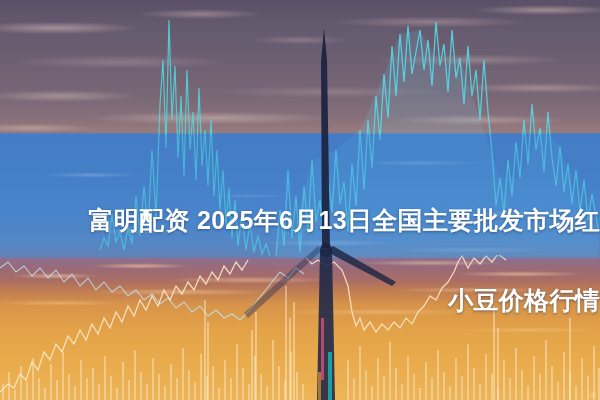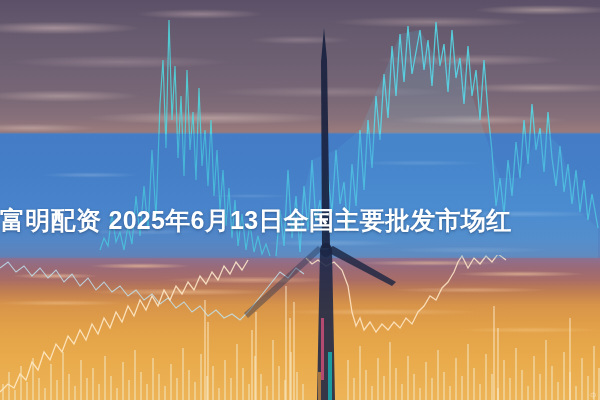--- a/index.html
+++ b/index.html
@@ -104,21 +104,21 @@
   .chart-svg { position: absolute; left:0; top:0; }
 
   
   .turbine { position: absolute; left:0; top:0; }
 
   
   .headline {
     position: absolute;
     left: 0; top: 160px;
     width: 600px;
-    text-align: left;
+    text-align: right;
     color: #ffffff;
     font-size: 25px;
     font-weight: bold;
     line-height: 40px;
     letter-spacing: .3px;
     text-shadow: 0 1px 3px rgba(20,50,90,.55);
     white-space: pre-line;
   }
   .hl-line { display: block; }
 
@@ -254,16 +254,17 @@
 
     <polygon points="320,250 332,250 335,400 317,400" fill="#1d2747" opacity=".88"></polygon>
 
     <rect x="321" y="318" width="3" height="62" fill="#e0527e" opacity=".75"></rect>
     <rect x="328" y="352" width="4" height="48" fill="#19b6b6" opacity=".8"></rect>
     <rect x="318" y="372" width="3" height="28" fill="#f0a03c" opacity=".6"></rect>
   </svg>
 
   <div class="headline">
     <span class="hl-line">富明配资 2025年6月13日全国主要批发市场红</span>
+    <span class="hl-line">小豆价格行情</span>
   </div>
 
   <span class="corner-mark">ф</span>
 </div>
 
 </body></html>

